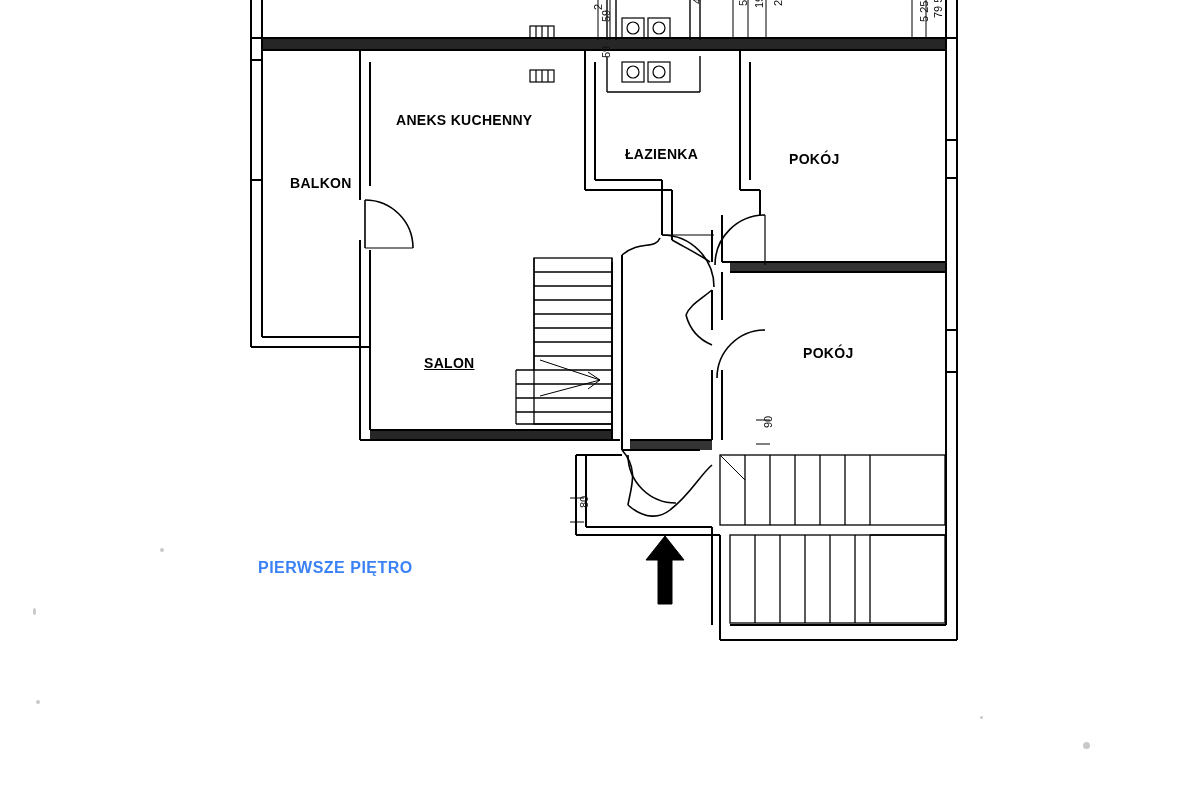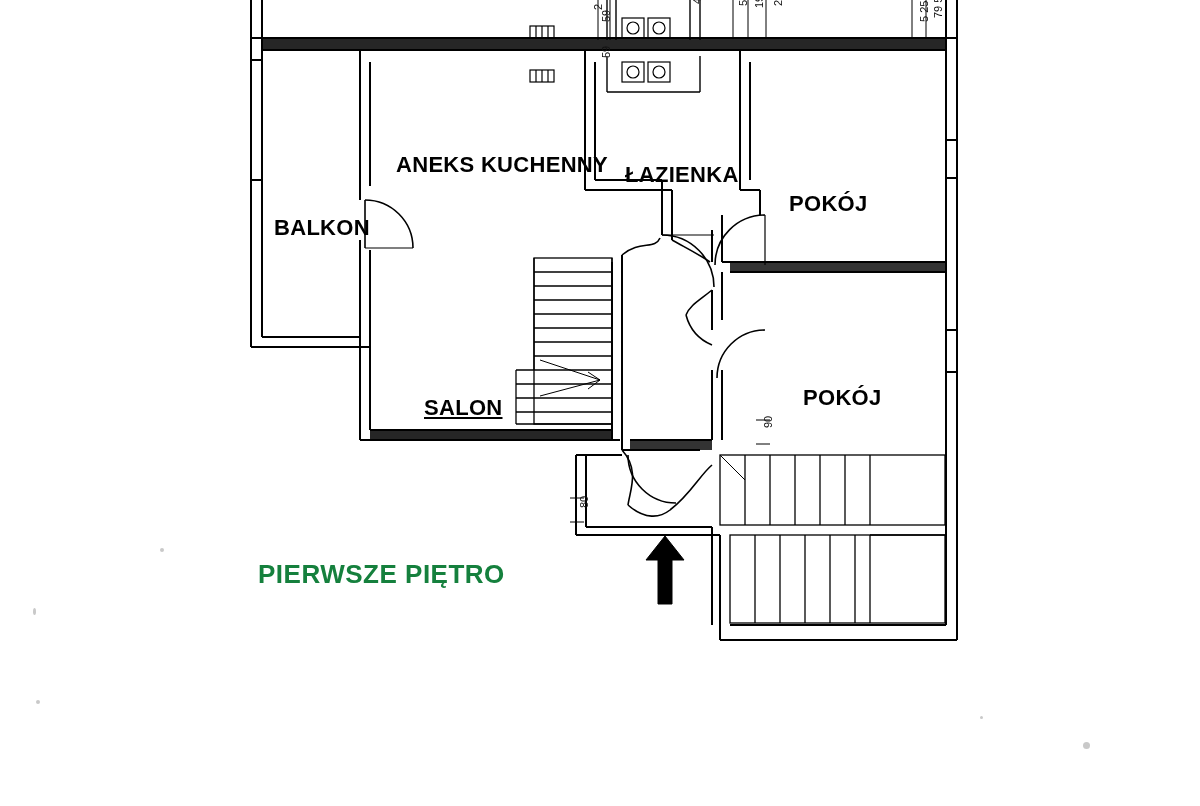--- a/index.html
+++ b/index.html
@@ -21,27 +21,27 @@
     height: 806px;
   }
   .room-label {
     position: absolute;
     font-family: "Liberation Sans", sans-serif;
     font-weight: bold;
     color: #000000;
     white-space: nowrap;
     letter-spacing: 0.3px;
   }
-  .room-label.size-18 { font-size: 22px; margin-top: 40px; }
+  .room-label.size-18 { font-size: 14px; }
   .title-label {
     position: absolute;
     font-family: "Liberation Sans", sans-serif;
     font-weight: bold;
-    font-size: 26px;
-    color: #15803d;
+    font-size: 16px;
+    color: #3b82f6;
     white-space: nowrap;
     letter-spacing: 0.5px;
   }
   .dim-label {
     position: absolute;
     font-family: "Liberation Sans", sans-serif;
     font-size: 11px;
     color: #111111;
     white-space: nowrap;
     transform-origin: left top;
@@ -245,23 +245,23 @@
     <path d="M756 444 L770 444"></path>
     <path d="M570 498 L584 498"></path>
     <path d="M570 522 L584 522"></path>
   </g>
 
   <g>
     <polygon points="665,536 684,560 672,560 672,604 658,604 658,560 646,560" fill="#000000" stroke="#000000" stroke-width="1"></polygon>
   </g>
 </svg>
 
-<div class="room-label size-18" style="left:274px; top:175px;">BALKON</div>
+<div class="room-label size-18" style="left:290px; top:175px;">BALKON</div>
 <div class="room-label size-18" style="left:396px; top:112px;">ANEKS KUCHENNY</div>
-<div class="room-label size-18" style="left:625px; top:122px;">ŁAZIENKA</div>
+<div class="room-label size-18" style="left:625px; top:146px;">ŁAZIENKA</div>
 <div class="room-label size-18" style="left:789px; top:151px;">POKÓJ</div>
 <div class="room-label size-18" style="left:803px; top:345px;">POKÓJ</div>
 <div class="room-label size-18" style="left:424px; top:355px;text-decoration:underline;">SALON</div>
 
 <div class="title-label" style="left:258px; top:559px;">PIERWSZE PIĘTRO</div>
 
 <div class="dim-label" style="left:600px; top:22px; transform:rotate(-90deg);">59</div>
 <div class="dim-label" style="left:600px; top:58px; transform:rotate(-90deg);">59</div>
 <div class="dim-label" style="left:592px; top:10px; transform:rotate(-90deg);">2</div>
 <div class="dim-label" style="left:737px; top:6px; transform:rotate(-90deg);">52</div>

